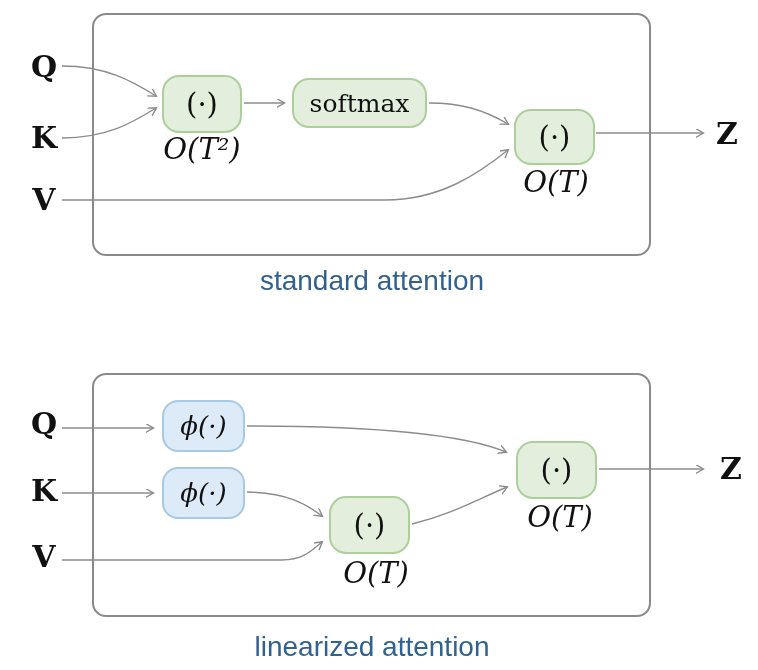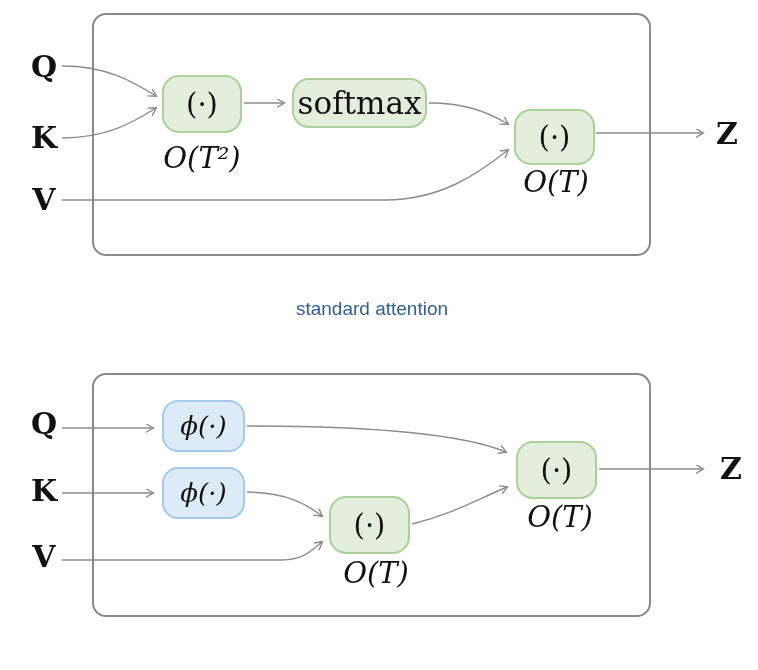--- a/index.html
+++ b/index.html
@@ -30,43 +30,42 @@
     border-radius:17px;
     font-size:29px;
   }
   .node.blue{
     background:var(--blue-fill,#dcebf7);
     border:2.5px solid var(--blue-border,#a6c9e6);
     border-radius:16px;
     font-size:26px;
     font-style:italic;
   }
-  .node.softmax{font-size:31px;}
+  .node.softmax{font-size:25px;}
   .iolabel{
     position:absolute;z-index:4;
     width:60px;height:36px;line-height:36px;
     text-align:center;
     font-weight:bold;font-size:30px;
     color:var(--text,#111111);
   }
   .complexity{
     position:absolute;z-index:4;
     width:124px;height:36px;line-height:36px;
     text-align:center;
     font-style:italic;font-size:29px;
     color:var(--text,#111111);
   }
   .caption{
     position:absolute;z-index:4;
     left:92px;width:560px;height:34px;line-height:34px;
     text-align:center;
     font-family:"Liberation Sans", sans-serif;
-    font-size:19px;
+    font-size:28px;
     color:var(--caption,#33618f);
-    margin-top:28px;
   }
   .watermark{
     position:absolute;z-index:4;
     left:560px;top:622px;width:190px;height:28px;line-height:28px;
     text-align:right;
     font-family:"Liberation Sans", sans-serif;
     font-size:20px;
     letter-spacing:1px;
     color:var(--watermark,#cbcbcb);
   }
@@ -100,21 +99,21 @@
     <path d="M62,560 L282,560 C304,560 312,550 322,542" marker-end="url(#arrow)"></path>
     <path d="M412,524 C452,514 474,501 507,487" marker-end="url(#arrow)"></path>
     <path d="M599,469 L703,469" marker-end="url(#arrow)"></path>
   </svg>
 
   <div class="iolabel" style="left:14px;top:49px">Q</div>
   <div class="iolabel" style="left:14px;top:120px">K</div>
   <div class="iolabel" style="left:14px;top:182px">V</div>
 
   <div class="node green" style="left:162px;top:75px;width:80px;height:58px">(·)</div>
-  <div class="complexity" style="left:140px;top:140px">O(T²)</div>
+  <div class="complexity" style="left:140px;top:131px">O(T²)</div>
 
   <div class="node green softmax" style="left:292px;top:78px;width:135px;height:50px">softmax</div>
 
   <div class="node green" style="left:514px;top:109px;width:81px;height:56px">(·)</div>
   <div class="complexity" style="left:494px;top:164px">O(T)</div>
 
   <div class="iolabel" style="left:697px;top:116px">Z</div>
 
   <div class="caption" style="top:264px">standard attention</div>
 
@@ -126,15 +125,16 @@
   <div class="node blue" style="left:162px;top:467px;width:83px;height:52px">ϕ(·)</div>
 
   <div class="node green" style="left:329px;top:496px;width:81px;height:58px">(·)</div>
   <div class="complexity" style="left:314px;top:555px">O(T)</div>
 
   <div class="node green" style="left:516px;top:441px;width:81px;height:58px">(·)</div>
   <div class="complexity" style="left:498px;top:499px">O(T)</div>
 
   <div class="iolabel" style="left:701px;top:451px">Z</div>
 
+  <div class="caption" style="top:630px">linearized attention</div>
 
 
 </div>
 
 </body></html>

